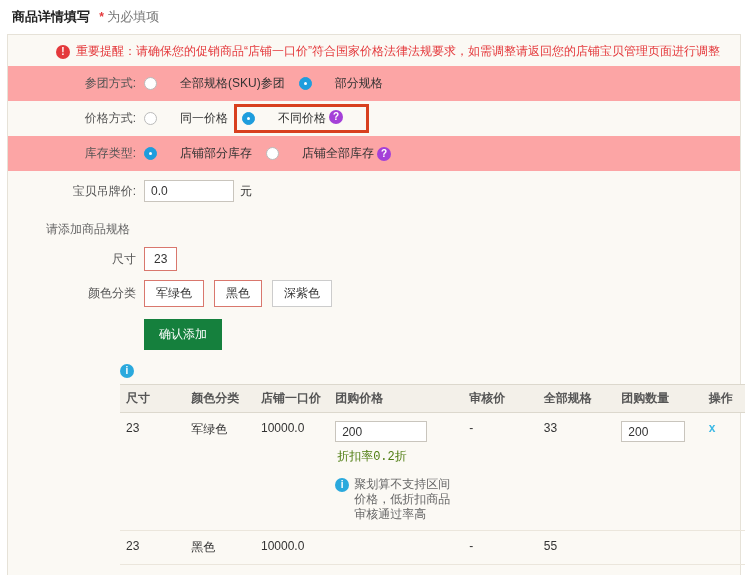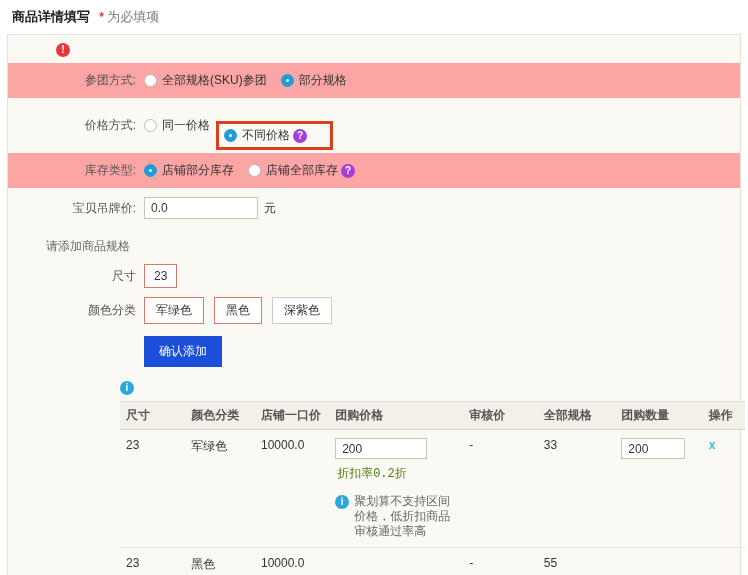--- a/index.html
+++ b/index.html
@@ -26,44 +26,44 @@
     color:#fff; font-size:10px; line-height:14px; text-align:center; flex:0 0 auto;
     font-weight:bold; font-style:normal; }
   .icon-warn { background:#e4393c; }
   .icon-help { background:#a440d8; margin-left:3px; cursor:pointer; }
   .icon-info { background:#2aa9dd; }
 
   
   .frow { display:flex; align-items:center; padding:9px 0; }
   .frow.striped { background:#fca5a5; }
   .flabel { width:128px; text-align:right; color:#555; flex:0 0 auto; margin-right:8px; }
-  .opt { display:inline-flex; align-items:center; gap:5px; margin-right:14px; cursor:pointer; color:#333; }
+  .opt { display:inline-flex; align-items:center; gap:23px; margin-right:14px; cursor:pointer; color:#333; }
   .radio { width:13px; height:13px; border:1px solid #bbb; border-radius:50%; background:#fff;
     display:inline-block; position:relative; flex:0 0 auto; }
   .radio.checked { border-color:#1e9ddd; background:#1e9ddd; }
   .radio.checked::after { content:''; position:absolute; left:4px; top:4px; width:3px; height:3px;
     background:#fff; border-radius:50%; }
 
-  .hl-wrap { position:relative; display:inline-flex; align-items:center;margin-top:20px; }
+  .hl-wrap { position:relative; display:inline-flex; align-items:flex-start; }
   .ann-box { position:absolute; left:-8px; top:-6px; right:-26px; bottom:-6px;
     border:3px solid #d8401f; pointer-events:none; }
 
   .text-input { height:22px; border:1px solid #c9c5bd; background:#fff; padding:0 6px;
     font-size:12px; font-family:inherit; color:#333; }
-  .tagprice-input { width:114px; }
+  .tagprice-input { width:90px; }
   .unit { margin-left:6px; color:#333; }
 
   
   .spec-title { margin:10px 0 2px 38px; color:#666; }
   .spec-row { display:flex; align-items:center; margin-top:9px; }
   .sku-box { display:inline-block; border:1px solid #ccc; background:#fff; padding:4px 11px;
     margin-right:10px; cursor:pointer; color:#333; }
   .sku-box.selected { border-color:#d9776d; }
   .size-box { padding:4px 9px; }
-  .confirm-btn { margin:12px 0 0 136px; background:#1d4ed8; color:#fff; border:none;
+  .confirm-btn { margin:12px 0 0 136px; background:#15803d; color:#fff; border:none;
     padding:7px 15px; font-size:12px; font-family:Liberation Mono, monospace; cursor:pointer; }
 
   
   .sku-note { display:flex; align-items:center; gap:7px; margin:14px 0 6px 112px; color:#555; }
   .sku-table { border-collapse:collapse; margin-left:112px; width:625px; background:transparent; }
   .sku-table th { background:#f3f0e9; border-top:1px solid #dcd8cd; border-bottom:1px solid #dcd8cd;
     font-size:12px; color:#555; text-align:left; font-weight:bold; padding:5px 6px; }
   .sku-table td { vertical-align:top; padding:8px 6px; font-size:12px; color:#333;
     border-bottom:1px solid #ebe6dc; }
   .price-input { width:92px; height:21px; margin-bottom:4px; }
@@ -80,20 +80,21 @@
   <span class="page-title">商品详情填写</span>
   <span class="req-star">*</span>
   <span class="req-note">为必填项</span>
 </div>
 
 <div class="panel">
 
 
   <div class="warning-row">
     <i class="icon-round icon-warn">!</i>
+    <span>重要提醒：请确保您的促销商品“店铺一口价”符合国家价格法律法规要求，如需调整请返回您的店铺宝贝管理页面进行调整</span>
   </div>
 
   <div class="frow striped">
     <span class="flabel">参团方式:</span>
     <label class="opt">
       <span class="radio"></span>
       <span>全部规格(SKU)参团</span>
     </label>
     <label class="opt">
       <span class="radio checked"></span>

